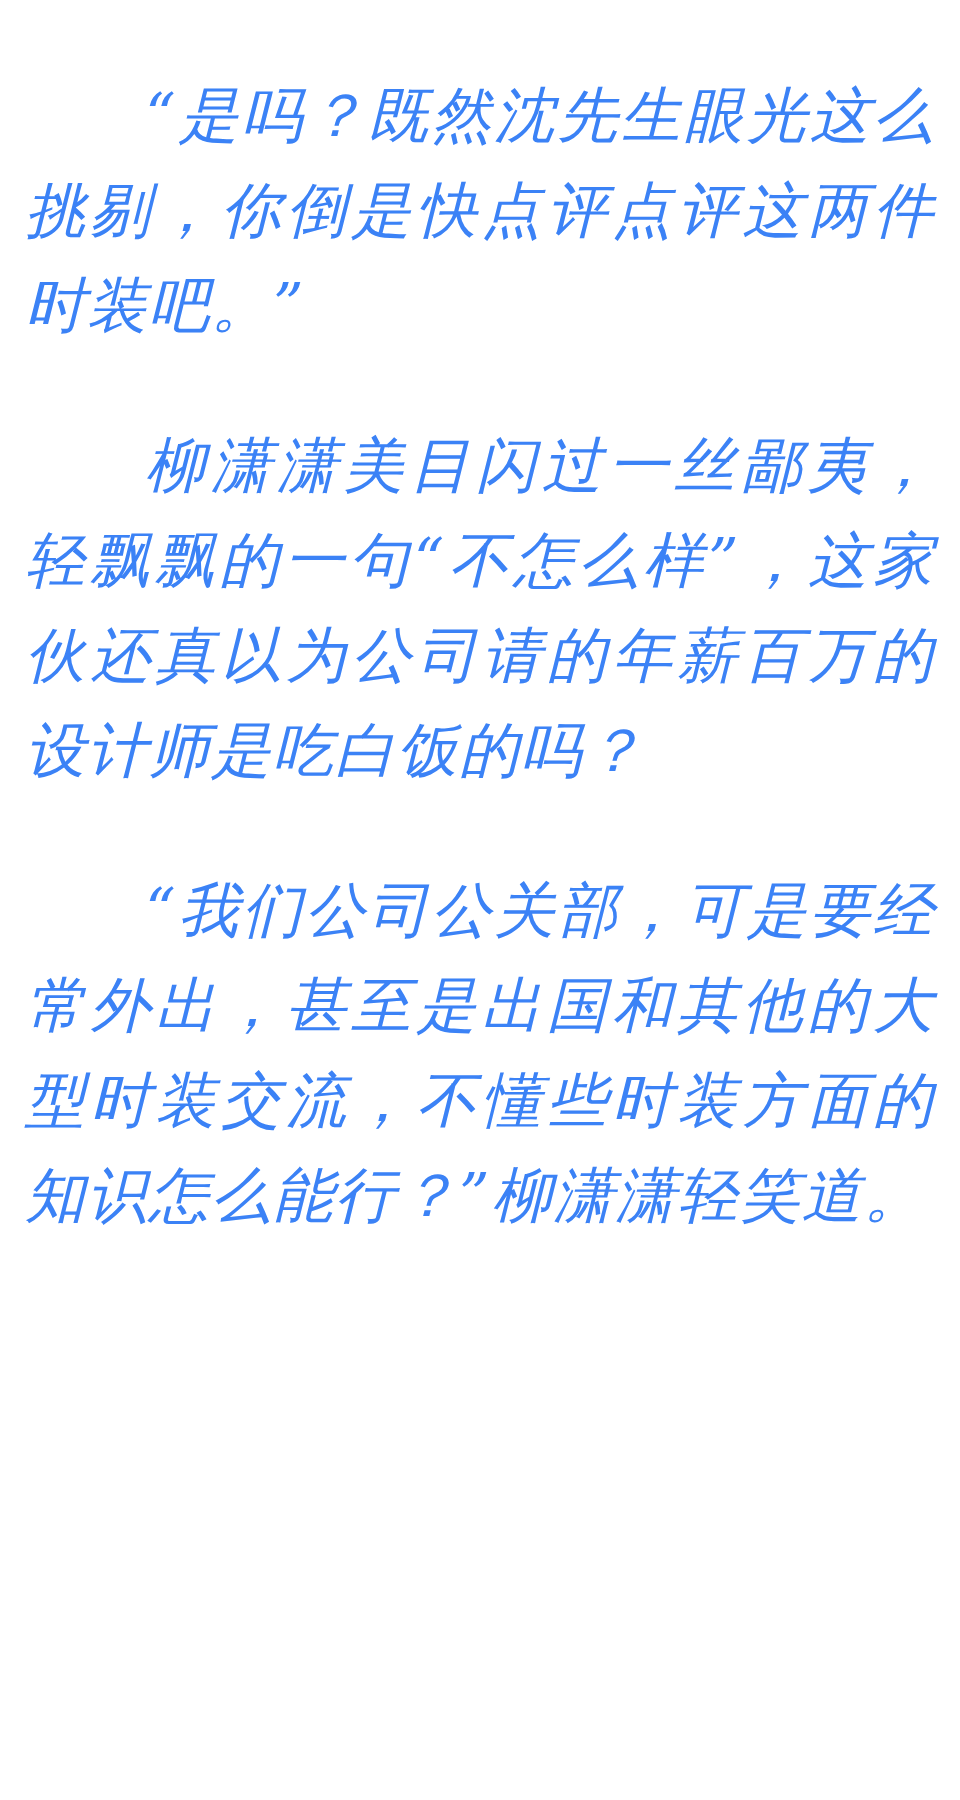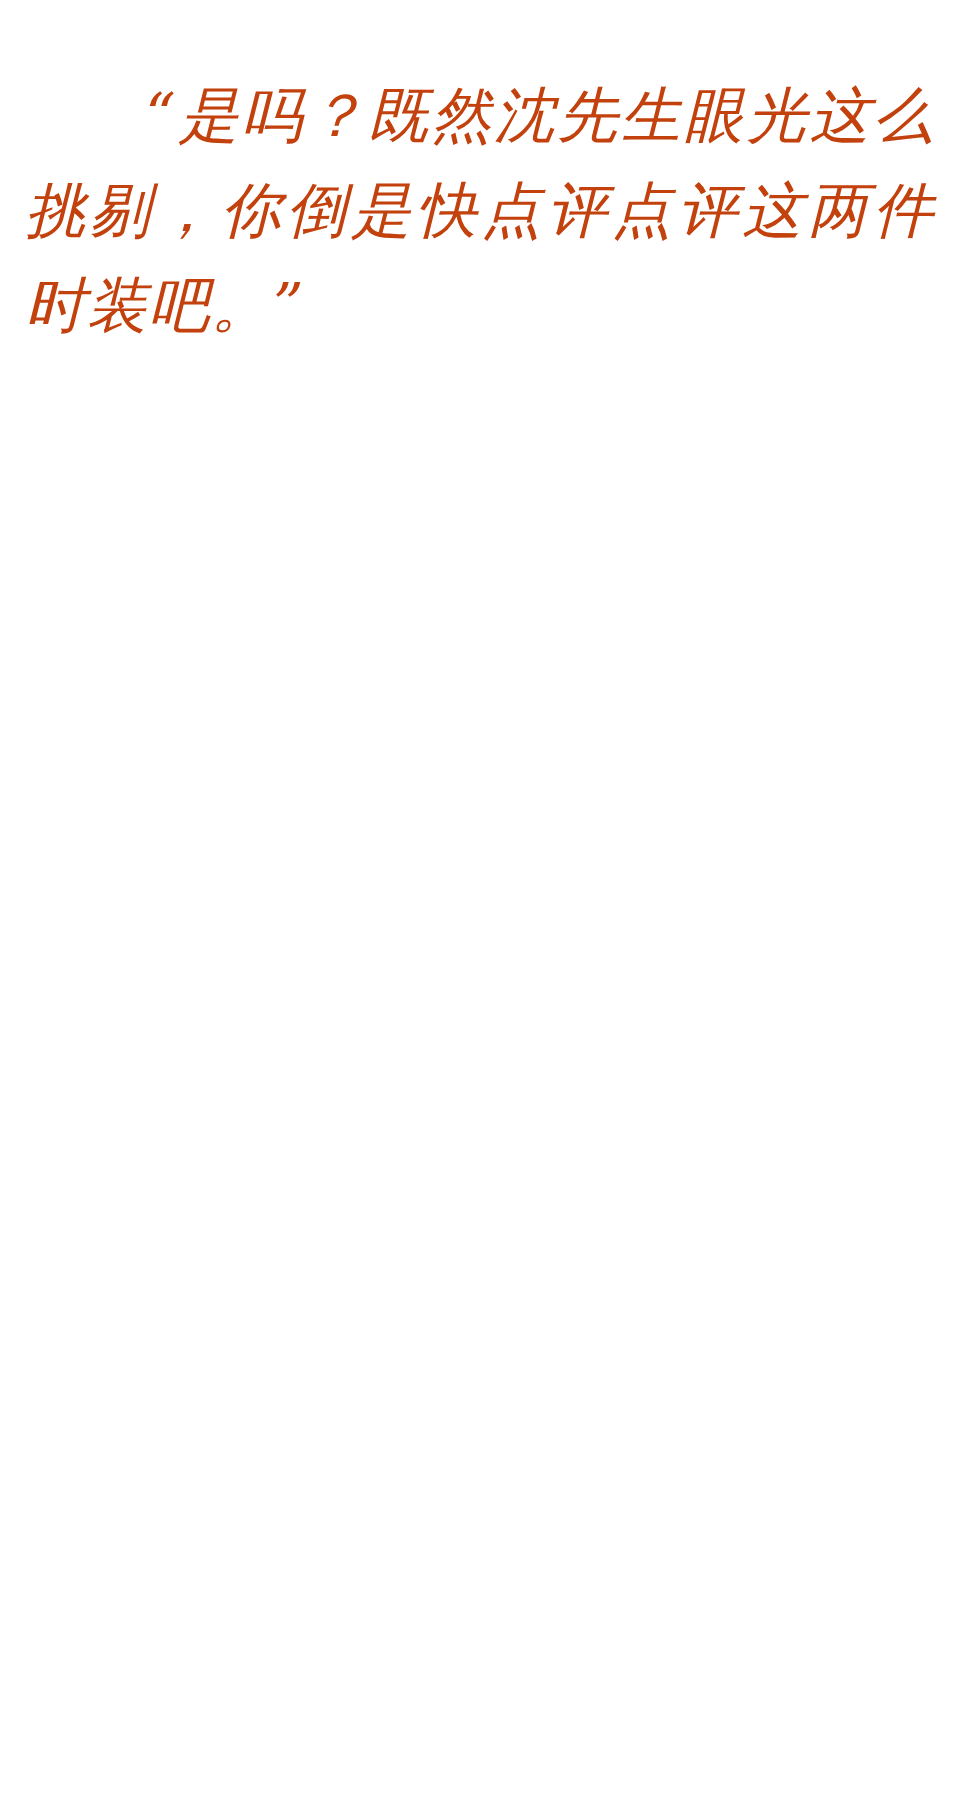--- a/index.html
+++ b/index.html
@@ -16,28 +16,30 @@
     box-sizing: border-box;
     width: 960px;
     height: 1800px;
     padding: 68px 25px 0 25px;
     background: #ffffff;
   }
   .novel-paragraph {
     font-family: "DejaVu Serif", "Liberation Serif", serif;
     font-size: 60px;
     line-height: 95px;
-    color: #c2410c;
+    color: #3b82f6;
     margin: 0 0 65px 0;
     text-indent: 2em;
     text-align: justify;
     text-align-last: left;
     letter-spacing: 2px;
     word-break: break-all;
     font-style: italic; 
   }
 </style>
 </head>
 <body>
 
 <div class="reader-page">
   <p class="novel-paragraph">“是吗？既然沈先生眼光这么挑剔，你倒是快点评点评这两件时装吧。”</p>
+  <p class="novel-paragraph">柳潇潇美目闪过一丝鄙夷，轻飘飘的一句“不怎么样”，这家伙还真以为公司请的年薪百万的设计师是吃白饭的吗？</p>
+  <p class="novel-paragraph">“我们公司公关部，可是要经常外出，甚至是出国和其他的大型时装交流，不懂些时装方面的知识怎么能行？”柳潇潇轻笑道。</p>
 </div>
 
 </body></html>

